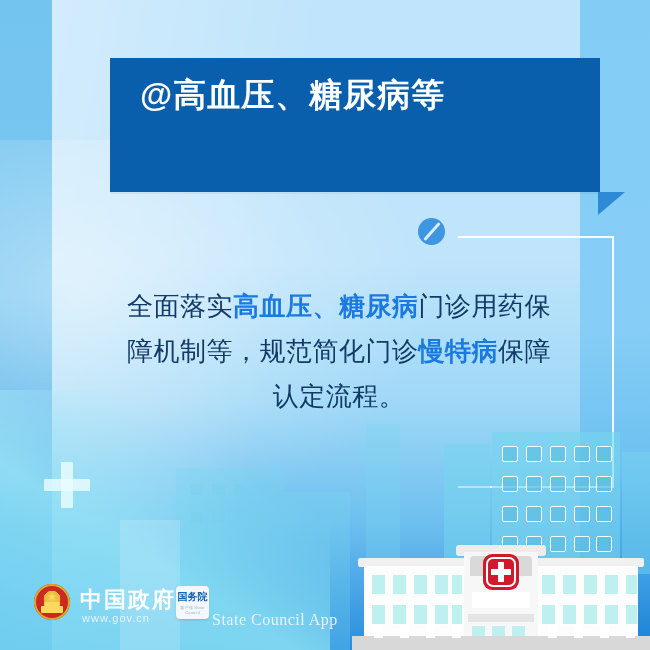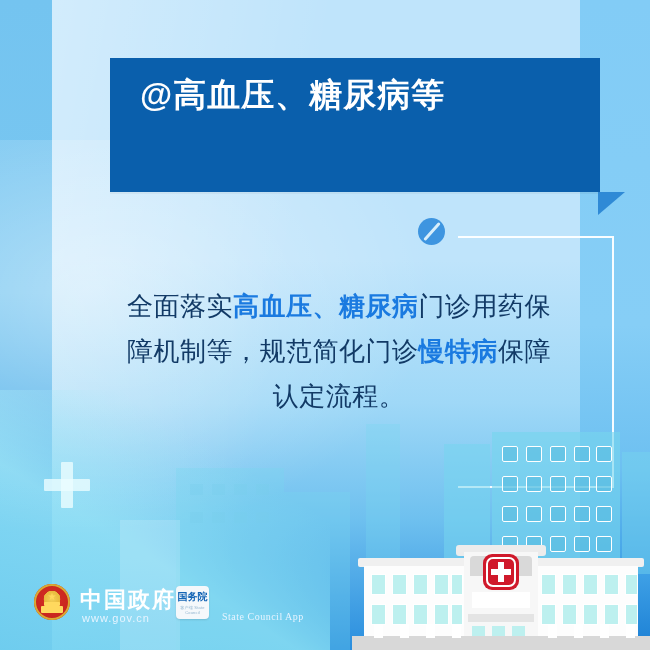--- a/index.html
+++ b/index.html
@@ -176,22 +176,22 @@
   }
   .app-icon .t2{
     position:absolute;left:0;right:0;top:19px;text-align:center;
     color:#8fb3cf;font-size:4px;line-height:5px;letter-spacing:.2px;
   }
   .app-name{
     position:absolute;left:220px;top:584px;color:#ffffff;
     font-size:22px;font-weight:bold;letter-spacing:1px;
   }
   .app-en{
-    position:absolute;left:222px;top:611px;color:#e6f4ff;
-    font-size:10px;font-family:"Liberation Serif","DejaVu Serif",serif;letter-spacing:.5px;
+    position:absolute;left:212px;top:611px;color:#e6f4ff;
+    font-size:16px;font-family:"Liberation Serif","DejaVu Serif",serif;letter-spacing:.5px;
   }
 </style>
 </head>
 <body>
 
 <div id="poster">
 
   <div class="bg-base"></div>
   <div class="bg-left-band"></div>
   <div class="bg-right-band"></div>

